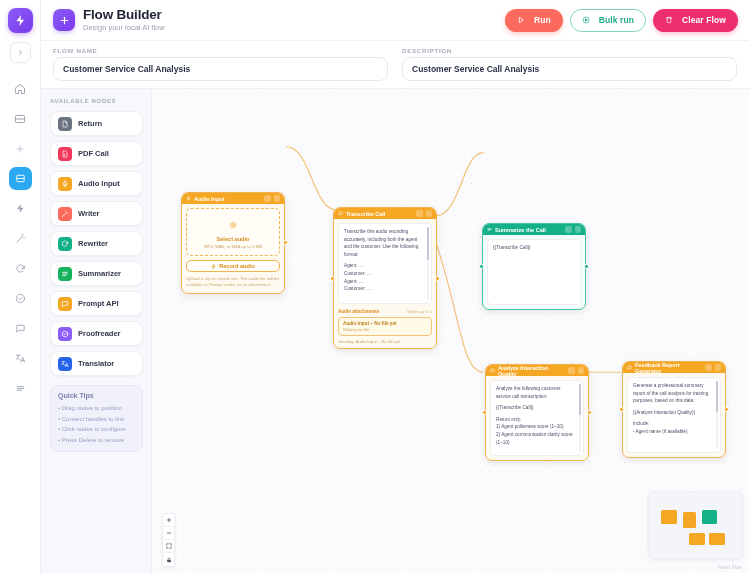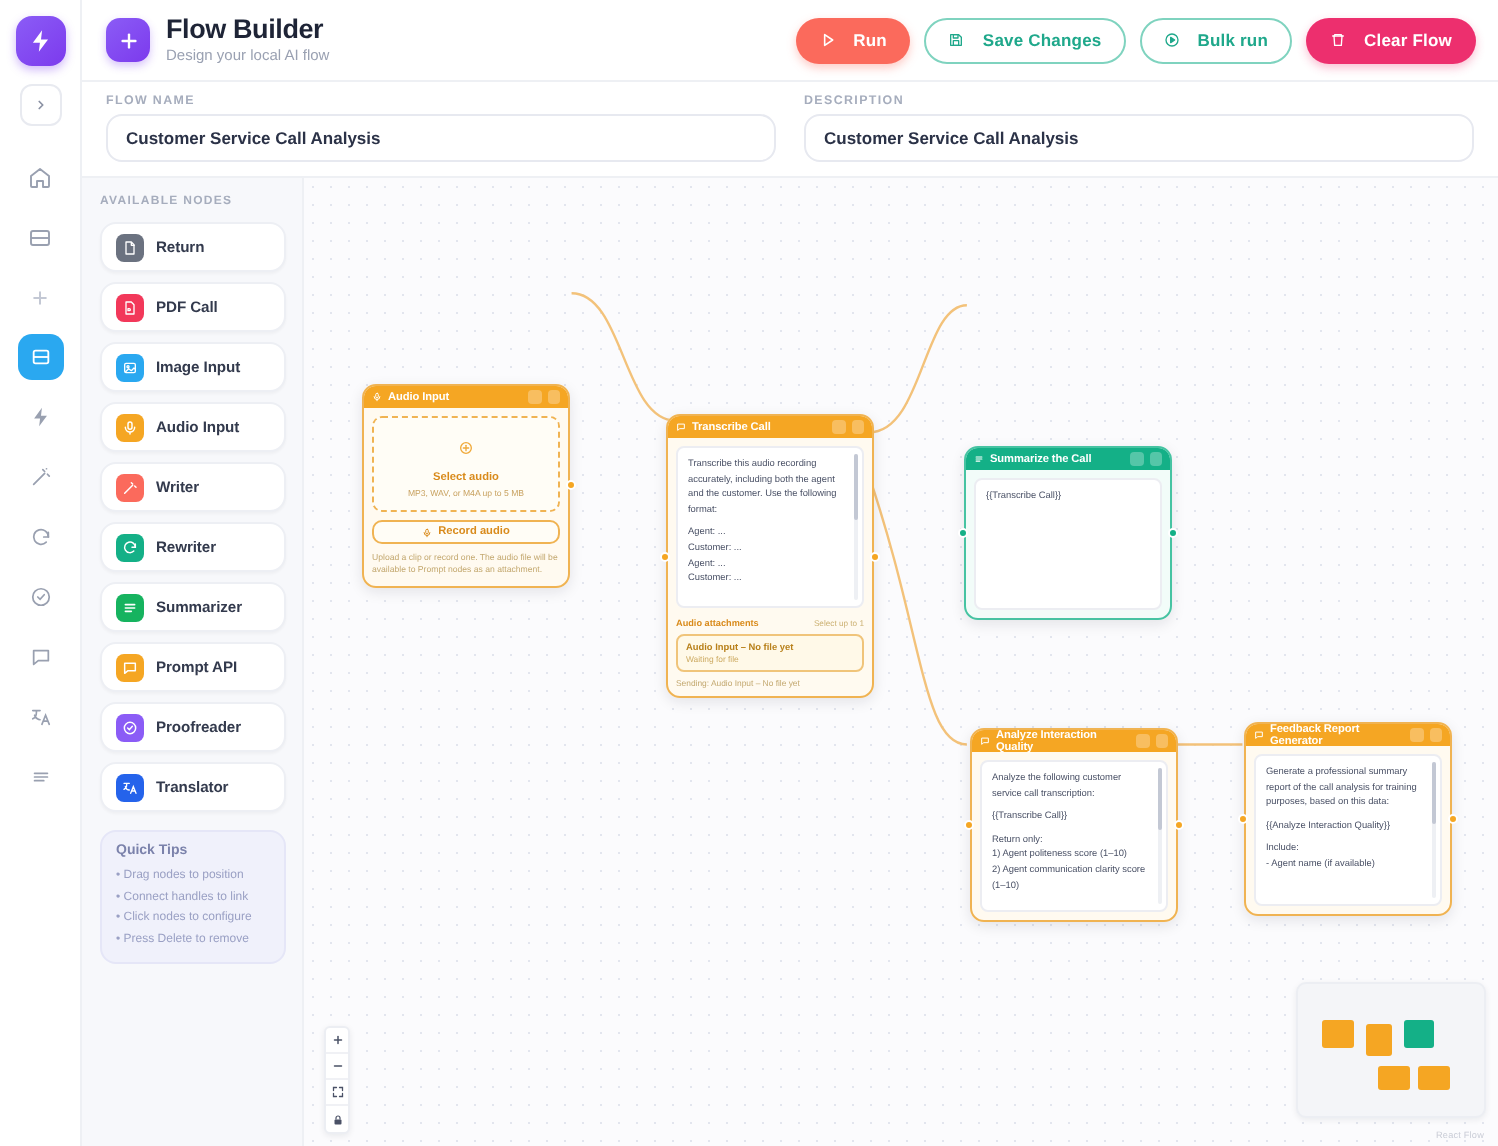--- a/index.html
+++ b/index.html
@@ -309,28 +309,20 @@
       </div>
       <div class="tb-actions">
         <div class="btn btn-run">
           <svg width="8" height="8" viewBox="0 0 24 24" fill="none" stroke="currentColor" stroke-width="2.4" stroke-linejoin="round">
               <polygon points="7 4 19 12 7 20"></polygon>
             </svg>
           <span>Run</span>
         </div>
         <div class="btn btn-ghost">
           <svg width="8" height="8" viewBox="0 0 24 24" fill="none" stroke="currentColor" stroke-width="2" stroke-linejoin="round">
-              <path d="M4 4h12l4 4v12H4z"></path>
-              <rect x="8" y="13" width="8" height="7"></rect>
-              <rect x="8" y="4" width="7" height="5"></rect>
-            </svg>
-          <span>Save Changes</span>
-        </div>
-        <div class="btn btn-ghost">
-          <svg width="8" height="8" viewBox="0 0 24 24" fill="none" stroke="currentColor" stroke-width="2" stroke-linejoin="round">
               <circle cx="12" cy="12" r="9"></circle>
               <polygon points="10 8 16 12 10 16" fill="currentColor"></polygon>
             </svg>
           <span>Bulk run</span>
         </div>
         <div class="btn btn-clear">
           <svg width="8" height="8" viewBox="0 0 24 24" fill="none" stroke="currentColor" stroke-width="2" stroke-linecap="round" stroke-linejoin="round">
               <polyline points="4 6 20 6"></polyline>
               <path d="M7 6V4h10v2"></path>
               <path d="M6 6l1 14h10l1-14"></path>
@@ -368,30 +360,20 @@
             <div class="nodecard">
               <span class="nodeico" style="background:#f2385a">
                 <svg width="8" height="8" viewBox="0 0 24 24" fill="none" stroke="#fff" stroke-width="2" stroke-linejoin="round">
                   <path d="M6 3h8l4 4v14H6z"></path>
                   <path d="M9 13h2a1.5 1.5 0 0 1 0 3H9z"></path>
                 </svg>
               </span>
               <span class="nodename">PDF Call</span>
             </div>
             <div class="nodecard">
-              <span class="nodeico" style="background:#2aa8f0">
-                <svg width="8" height="8" viewBox="0 0 24 24" fill="none" stroke="#fff" stroke-width="2" stroke-linejoin="round">
-                  <rect x="4" y="5" width="16" height="14" rx="2"></rect>
-                  <circle cx="9" cy="10" r="1.6"></circle>
-                  <polyline points="5 18 10 13 14 16 18 12 20 14"></polyline>
-                </svg>
-              </span>
-              <span class="nodename">Image Input</span>
-            </div>
-            <div class="nodecard">
               <span class="nodeico" style="background:#f5a623">
                 <svg width="8" height="8" viewBox="0 0 24 24" fill="none" stroke="#fff" stroke-width="2.2" stroke-linecap="round">
                   <rect x="9" y="3" width="6" height="11" rx="3"></rect>
                   <path d="M5 11a7 7 0 0 0 14 0M12 18v3"></path>
                 </svg>
               </span>
               <span class="nodename">Audio Input</span>
             </div>
             <div class="nodecard">
               <span class="nodeico" style="background:#fb6a5c">

